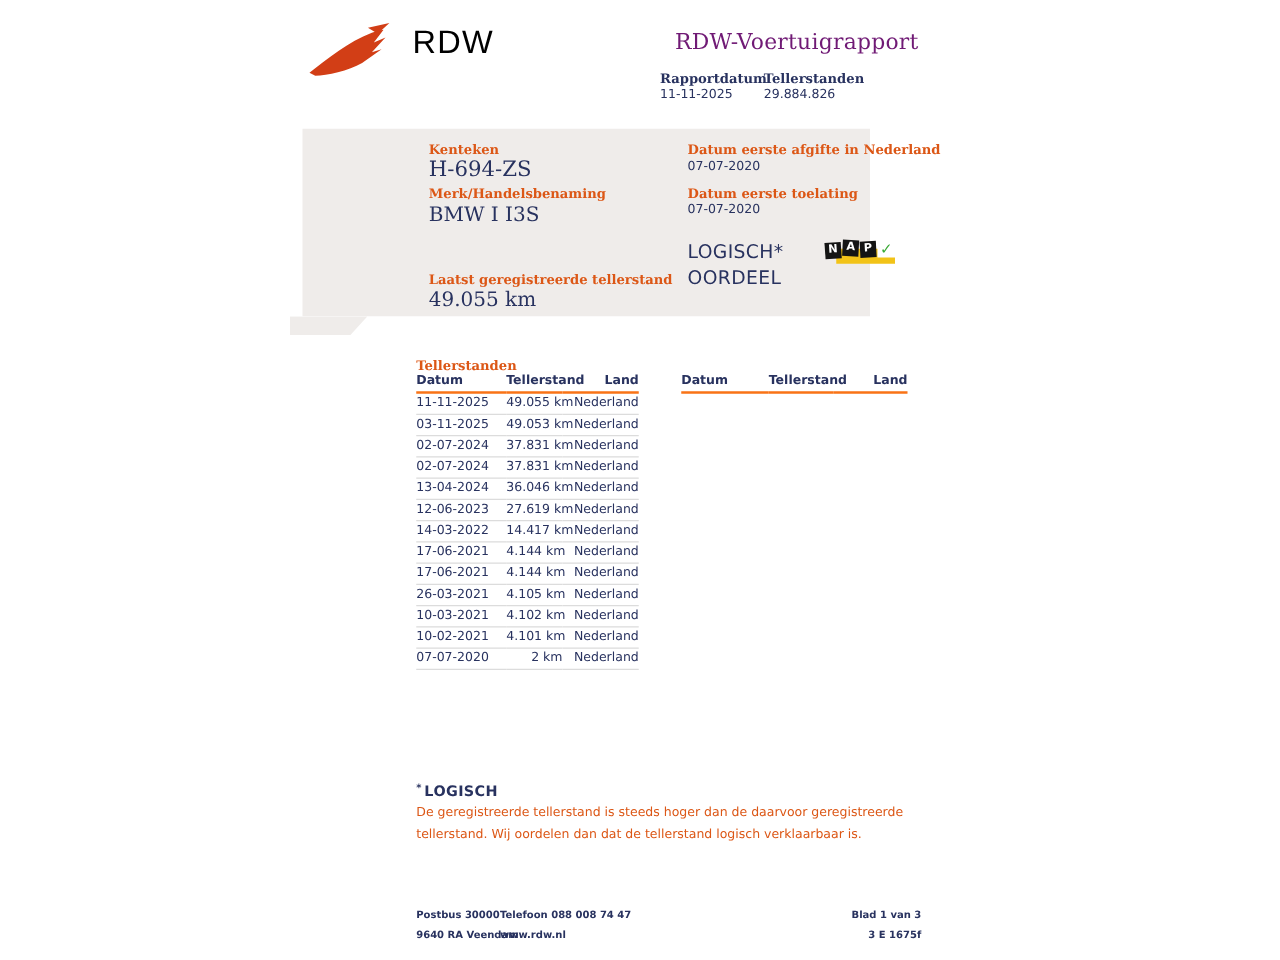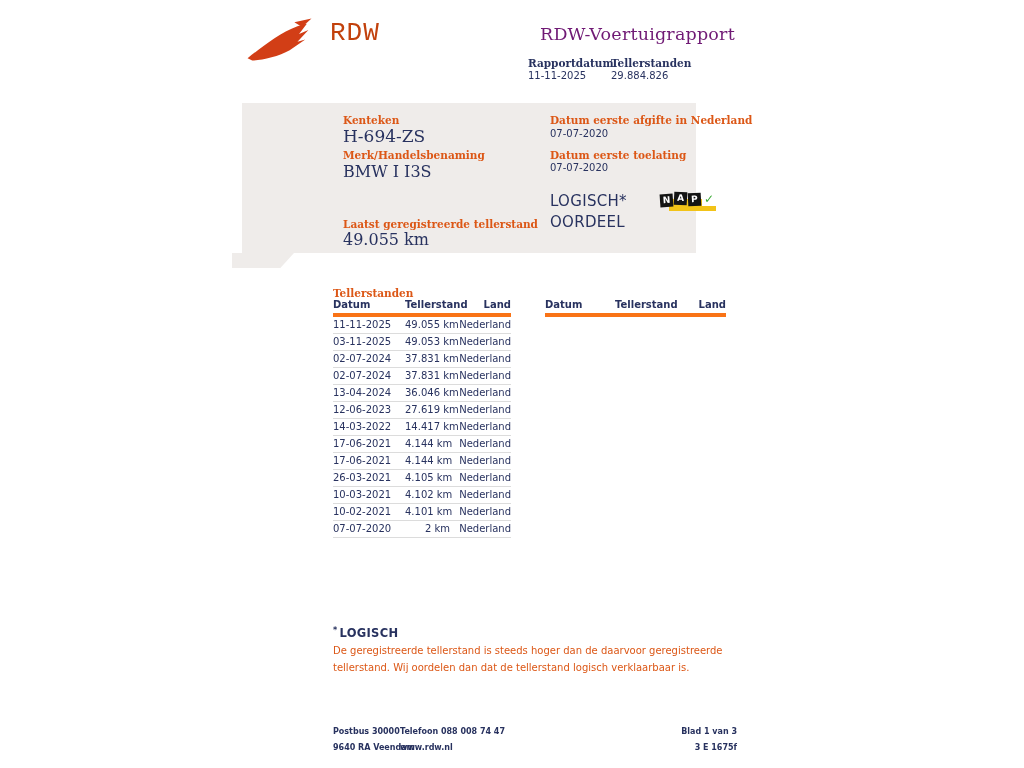--- a/index.html
+++ b/index.html
@@ -2,22 +2,22 @@
 <html><head>
 <meta charset="utf-8">
 <style>
   * { margin:0; padding:0; box-sizing:border-box; }
   html,body { width:1024px; height:768px; background:#fff; }
   body { font-family:"DejaVu Sans", sans-serif; color:#28325F; }
   .page { position:relative; width:1024px; height:768px; background:#fff; overflow:hidden; }
 
   
   .logo-swoosh { position:absolute; left:246px; top:17px; width:78px; height:48px; }
-  .logo-text   { position:absolute; left:330px; top:18px; font-family:Liberation Mono, monospace;
-                 font-size:26px; color:#c2410c; letter-spacing:1px; }
+  .logo-text   { position:absolute; left:330px; top:18px; font-family:Liberation Sans, sans-serif;
+                 font-size:26px; color:#000000; letter-spacing:1px; }
   .report-title{ position:absolute; left:540px; top:24px; font-family:"DejaVu Serif", serif;
                  font-size:17.5px; color:#701a75; letter-spacing:0.2px; white-space:nowrap; }
   .meta-label  { position:absolute; top:57px; font-family:"DejaVu Serif", serif;
                  font-weight:bold; font-size:10.5px; color:#28325F; }
   .meta-value  { position:absolute; top:70px; font-size:10px; color:#28325F; }
   .mx1 { left:528px; } .mx2 { left:611px; }
 
   
   .panel     { position:absolute; left:242px; top:103px; width:454px; height:150px; background:#EFECEA; }
   .panel-tab { position:absolute; left:232px; top:253px; width:62px; height:15px; background:#EFECEA;
@@ -51,21 +51,21 @@
                color:#3AAA35; font-size:12px; font-weight:bold; text-align:center; line-height:14px; }
 
   
   .section-title { position:absolute; left:333px; top:287px; font-family:"DejaVu Serif", serif;
                    font-weight:bold; font-size:10.5px; color:#DC5716; }
   table.tbl { position:absolute; border-collapse:collapse; table-layout:fixed;
               font-size:10px; color:#28325F; }
   .tbl-left  { left:333px; top:299px; width:178px; }
   .tbl-right { left:545px; top:299px; width:181px; }
   .tbl th { font-weight:bold; text-align:left; padding:0 0 3px 0;
-            border-bottom:4px solid #f97316; font-size:10px; }
+            border-bottom:2px solid #f97316; font-size:10px; }
   .tbl th.num, .tbl td.num { text-align:right; }
   .tbl td { padding:2px 0 3px 0; border-bottom:1px solid #DCDCDC; white-space:nowrap; }
 
   
   .footnote-title { position:absolute; left:333px; top:626px; font-size:11.5px; font-weight:bold;
                     color:#28325F; letter-spacing:0.3px; }
   .footnote-title .marker { font-size:8px; vertical-align:4px; margin-right:2px; }
   .footnote-text { position:absolute; left:333px; top:643px; width:412px; font-size:10px;
                    color:#DC5716; line-height:16.5px; }
 

